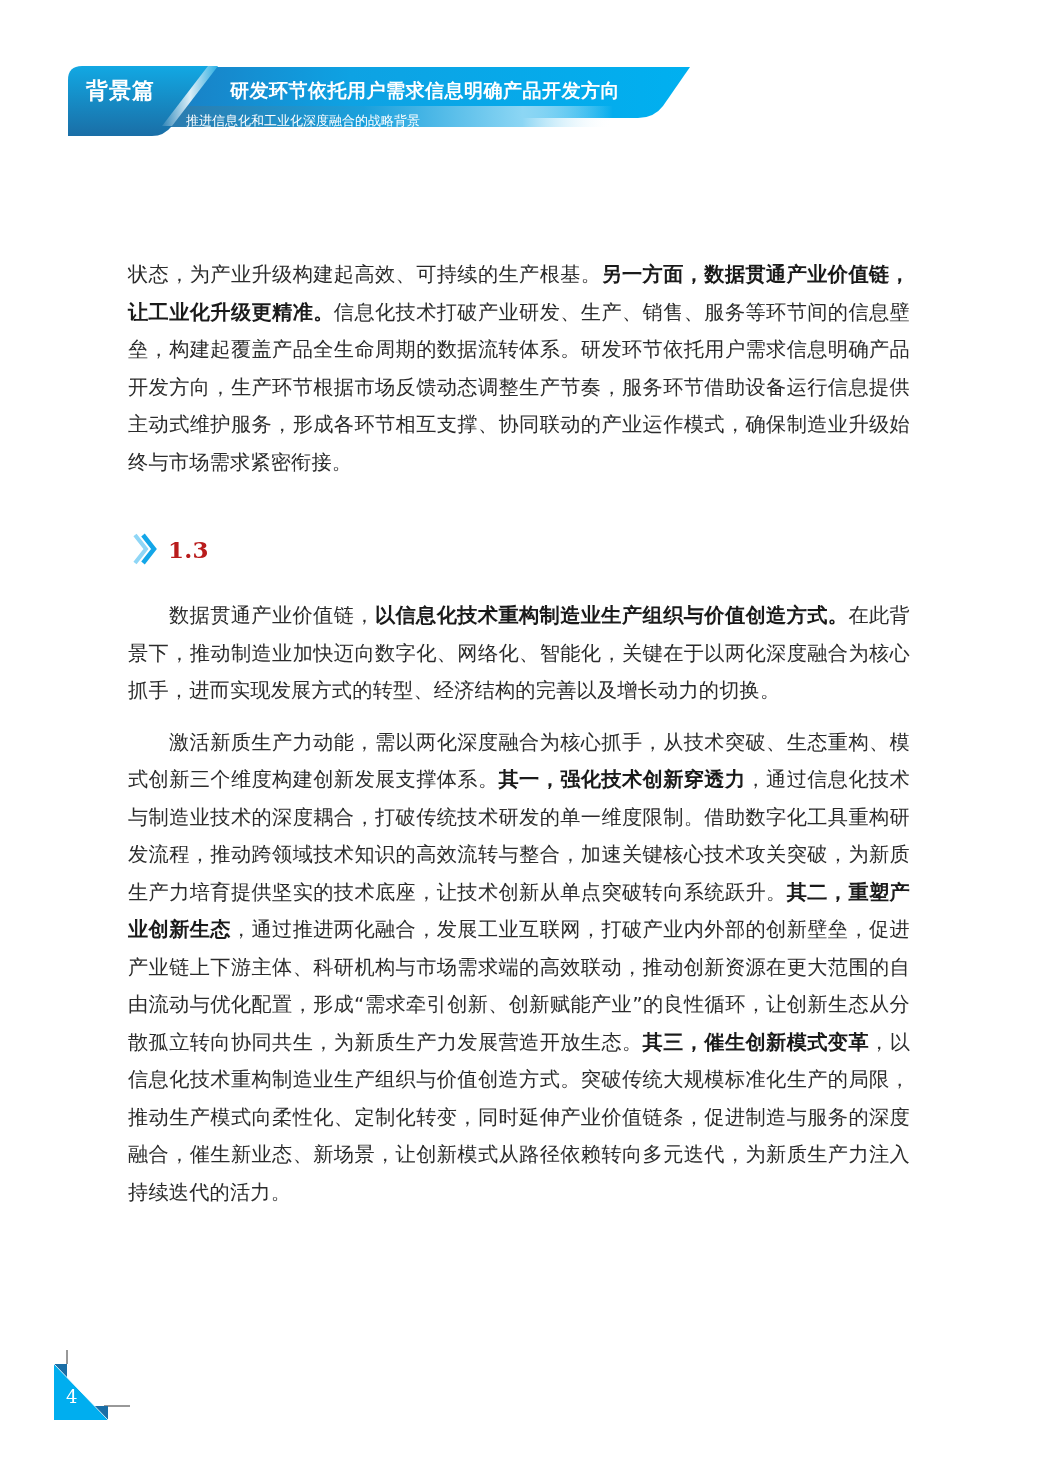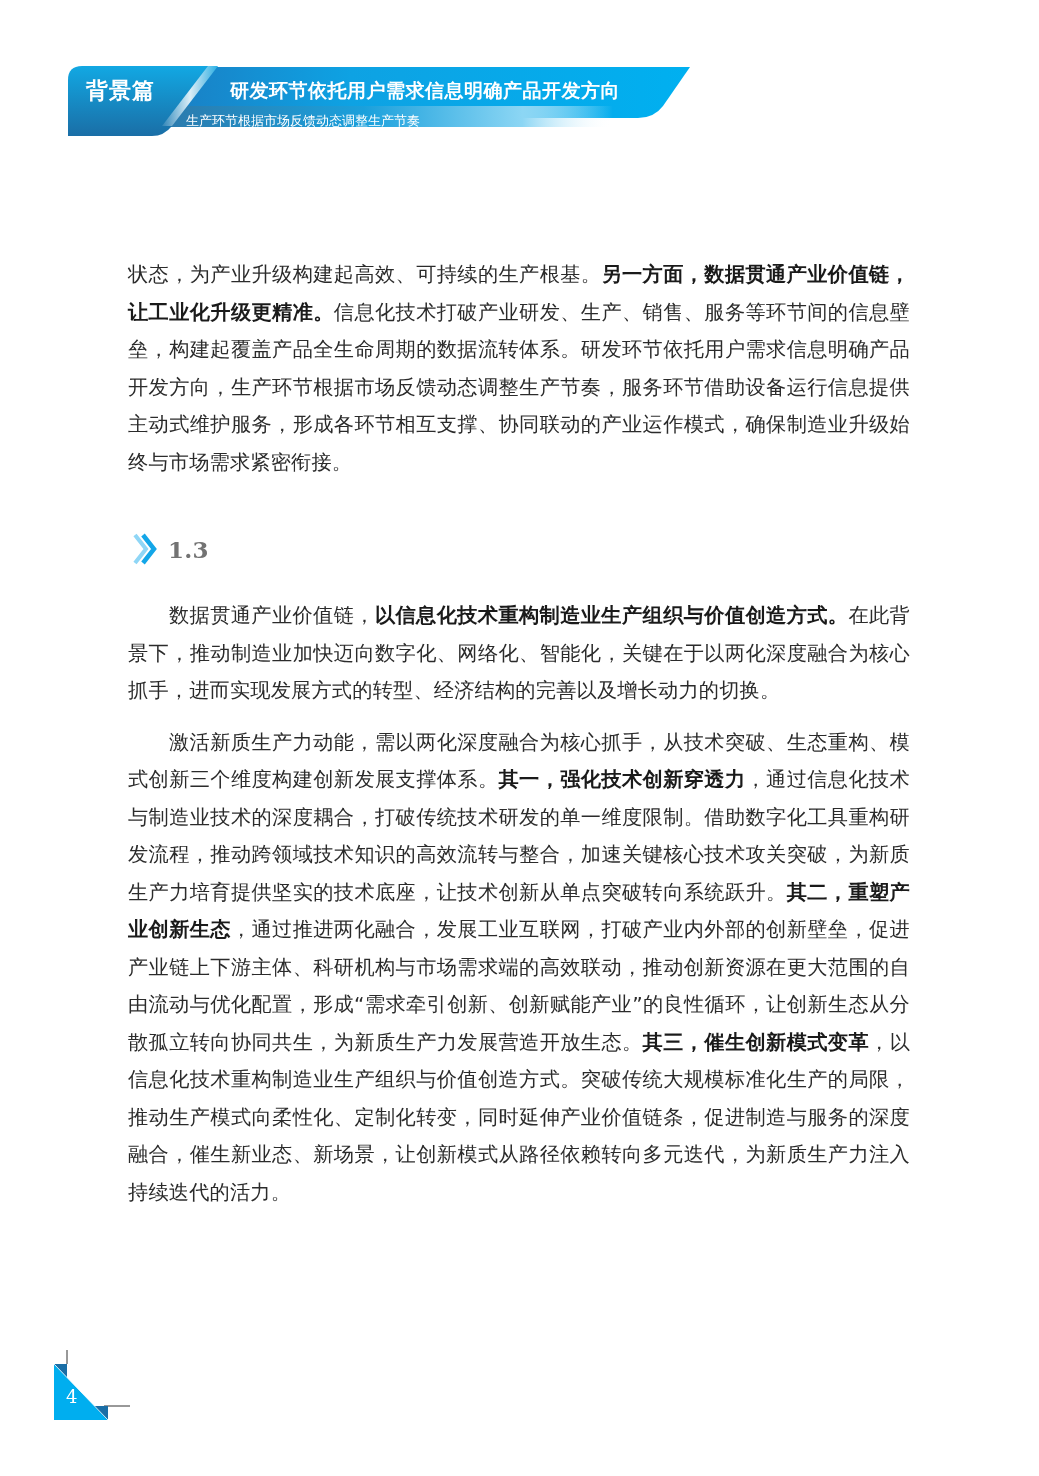--- a/index.html
+++ b/index.html
@@ -19,21 +19,21 @@
     .content { position: absolute; left: 128px; top: 256px; width: 782px; }
     .para { font-size: 20.2px; line-height: 37.5px; margin: 0; text-align: justify; letter-spacing: 0.2px; }
     .para.indent { text-indent: 41px; }
     .para b { font-weight: bold; color: #1a1a1a; }
     .gap-after-p1 { height: 48px; }
     .gap-after-h { height: 28px; }
     .gap-para { height: 14px; }
 
     .heading { position: relative; height: 40px; display: flex; align-items: center; }
     .heading .chev { width: 30px; height: 36px; margin-left: 4px; margin-right: 6px; }
-    .heading-text { font-size: 23px; font-weight: bold; color: #737373; letter-spacing: 0.3px; }
+    .heading-text { font-size: 23px; font-weight: bold; color: #b91c1c; letter-spacing: 0.3px; }
     .heading-num { font-family: "DejaVu Serif", "Liberation Serif", serif; margin-right: 8px; }
 
     
     .corner { position: absolute; left: 52px; top: 1350px; width: 80px; height: 72px; }
     .page-num { position: absolute; left: 66px; top: 1386px; font-size: 18px; color: #ffffff;
                 font-family: "DejaVu Serif", "Liberation Serif", serif; }
   </style>
 </head>
 <body>
 
@@ -65,21 +65,21 @@
     <path d="M140,1 L622,1 L595,40 Q586,52 570,52 L100,52 Z" fill="url(#gMain)"></path>
 
     <path d="M108,40 L545,40 L545,61 L92,61 Z" fill="url(#gSub)"></path>
 
     <path d="M14,0 L150,0 L104,60 Q96,70 84,70 L0,70 L0,14 Q0,0 14,0 Z" fill="url(#gLeft)"></path>
 
     <path d="M140,0 L150,0 L104,60 L94,60 Z" fill="url(#gStreak)"></path>
   </svg>
   <div class="section-tag">背景篇</div>
   <div class="report-title">研发环节依托用户需求信息明确产品开发方向</div>
-  <div class="report-subtitle">生产环节根据市场反馈动态调整生产节奏</div>
+  <div class="report-subtitle">推进信息化和工业化深度融合的战略背景</div>
 </div>
 
 <div class="content">
 
   <p class="para">
     <span>状态，为产业升级构建起高效、可持续的生产根基。</span><b>另一方面，数据贯通产业价值链，让工业化升级更精准。</b><span>信息化技术打破产业研发、生产、销售、服务等环节间的信息壁垒，构建起覆盖产品全生命周期的数据流转体系。研发环节依托用户需求信息明确产品开发方向，生产环节根据市场反馈动态调整生产节奏，服务环节借助设备运行信息提供主动式维护服务，形成各环节相互支撑、协同联动的产业运作模式，确保制造业升级始终与市场需求紧密衔接。</span>
   </p>
 
   <div class="gap-after-p1"></div>
 

